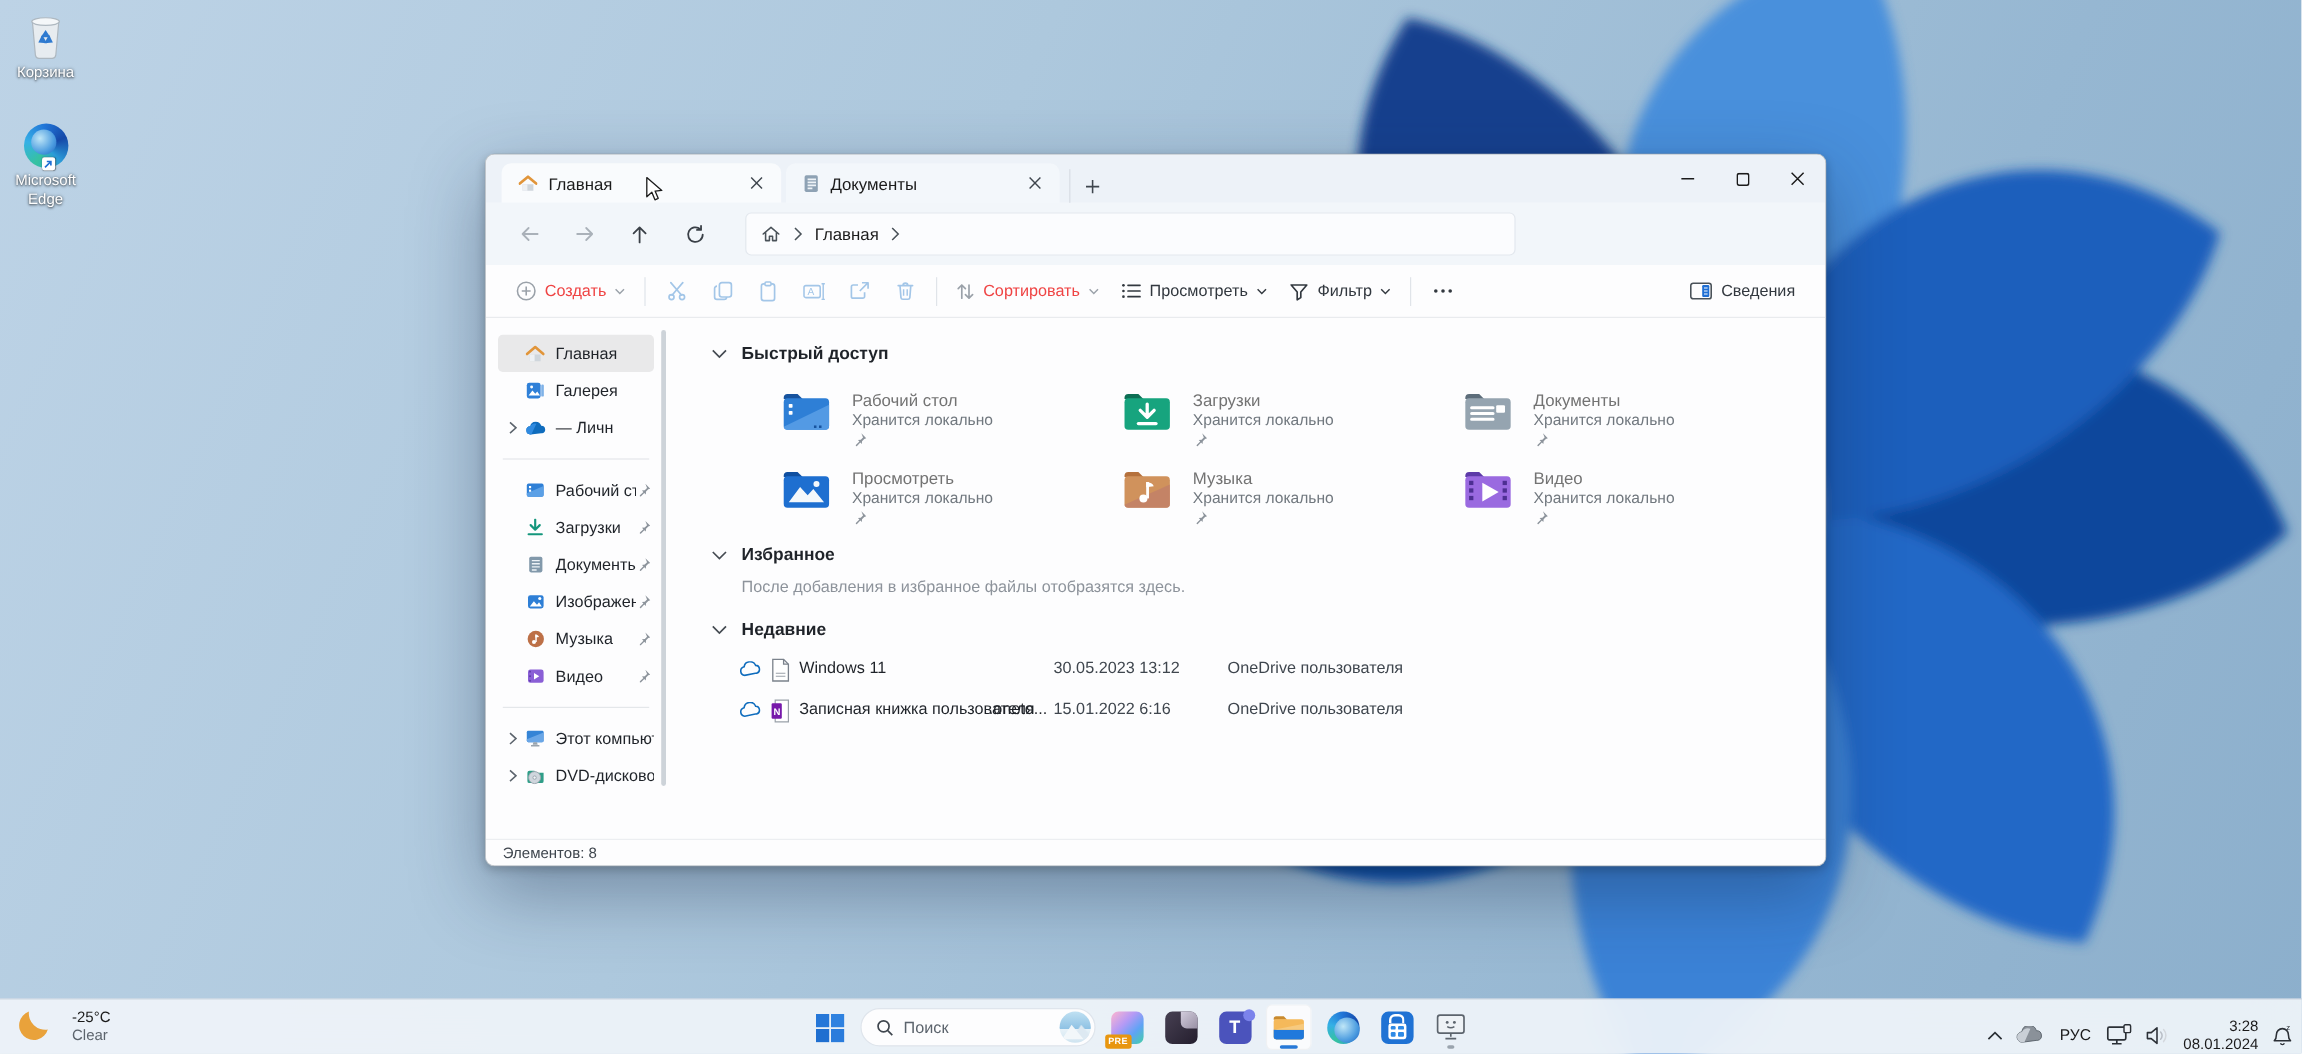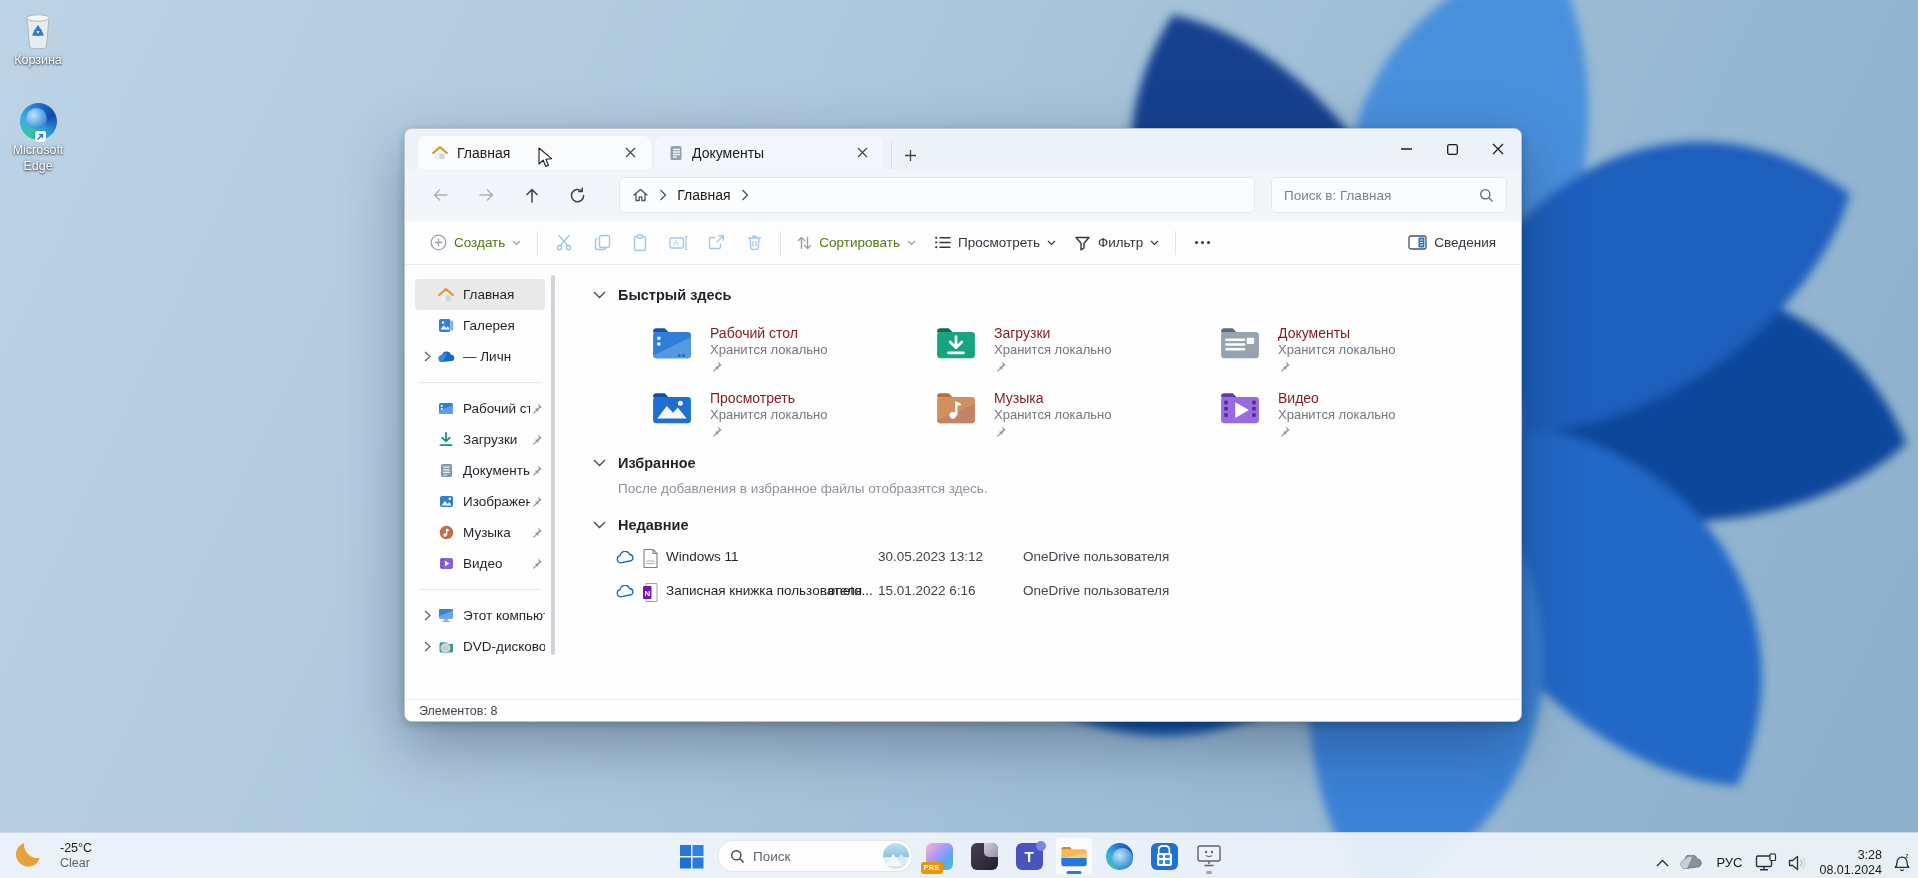--- a/index.html
+++ b/index.html
@@ -43,21 +43,21 @@
   .navbtn { width:44px; height:36px; display:flex; align-items:center; justify-content:center; border-radius:4px; }
   .crumbbar { margin-left:18px; width:642px; height:36px; background:#fbfcfe; border:1px solid #e3e8ee;
               border-radius:5px; display:flex; align-items:center; padding:0 12px; gap:10px; }
   .crumb { font-size:14px; color:#1b1b1b; }
   .searchbar { margin-left:14px; width:238px; height:36px; background:#fbfcfe; border:1px solid #e3e8ee;
                border-radius:5px; display:flex; align-items:center; padding:0 12px; }
   .searchbar .ph { flex:1; color:#7b828c; font-size:13.5px; }
 
   .toolbar { height:44px; background:#fdfdfe; border-bottom:1px solid #e9ebee; display:flex; align-items:center; padding:0 16px; }
   .tbtn { display:flex; align-items:center; gap:7px; padding:6px 9px; border-radius:4px; font-size:13.5px; }
-  .tbtn.disabled { color:#4d7c0f; }
+  .tbtn.disabled { color:#ef4444; }
   .tbtn.dark { color:#32383f; }
   .ticon { width:38px; height:32px; display:flex; align-items:center; justify-content:center; border-radius:4px; }
   .tdiv { width:1px; height:24px; background:#e0e4e9; margin:0 7px; }
   .tspacer { flex:1; }
   .dots3 { display:flex; gap:3px; }
   .dots3 i { width:3px; height:3px; border-radius:50%; background:#32383f; }
 
   .body { position:absolute; left:0; top:136px; width:1116px; height:436px; display:flex; }
   .sidebar { width:150px; height:100%; position:relative; padding-top:14px; font-size:13.5px; }
   .srow { height:31px; display:flex; align-items:center; margin:0 10px 0 10px; padding-left:2px; border-radius:4px; }
@@ -66,21 +66,21 @@
   .srow .sic { width:18px; display:flex; justify-content:center; margin-right:8px; }
   .srow .slbl { flex:1; white-space:nowrap; overflow:hidden; color:#1f2329; }
   .srow .pin { margin-right:2px; }
   .sdiv { height:1px; background:#e4e7ea; margin:10px 14px; }
   .sscroll { position:absolute; right:0px; top:10px; width:4px; height:380px; background:#cdd3d9; border-radius:2px; }
 
   .content { position:relative; flex:1; height:100%; }
   .sechead { position:absolute; display:flex; align-items:center; gap:12px; }
   .sechead .title { font-size:14.5px; font-weight:bold; color:#1f2329; }
   .tile { position:absolute; width:276px; display:flex; gap:17px; }
-  .tile .tname { font-size:14px; color:#7f1d1d; line-height:17px; }
+  .tile .tname { font-size:14px; color:#737373; line-height:17px; }
   .tile .tsub  { font-size:13px; color:#71787f; line-height:16px; }
   .emptytxt { position:absolute; font-size:13.5px; color:#8d939b; }
   .frow { position:absolute; left:0; width:940px; height:30px; }
   .frow span { position:absolute; top:5px; font-size:13.5px; color:#1f2329; white-space:nowrap; }
   .frow .fmeta { color:#3f464e; }
   .statusbar { position:absolute; left:0; bottom:0; width:100%; height:22px; border-top:1px solid #eceef1;
                display:flex; align-items:center; padding-left:14px; font-size:12.5px; color:#3f464e; background:#fdfdfe;}
 
   
   .taskbar { position:absolute; left:0; bottom:0; width:1918px; height:46px;
@@ -252,27 +252,20 @@
           <path d="M2 8 L8.5 2.5 15 8 M4 6.8 V13.5 h3.2 v-3.6 h2.6 v3.6 H13 V6.8" fill="none" stroke="#4a5259" stroke-width="1.3" stroke-linecap="round" stroke-linejoin="round"></path>
         </svg>
         <svg width="8" height="12" viewBox="0 0 8 12">
             <path d="M1.5 1 L6.5 6 1.5 11" fill="none" stroke="#4a5259" stroke-width="1.3"></path>
           </svg>
         <span class="crumb">Главная</span>
         <svg width="8" height="12" viewBox="0 0 8 12">
             <path d="M1.5 1 L6.5 6 1.5 11" fill="none" stroke="#4a5259" stroke-width="1.3"></path>
           </svg>
       </div>
-      <div class="searchbar">
-        <span class="ph">Поиск в: Главная</span>
-        <svg width="15" height="15" viewBox="0 0 15 15">
-          <circle cx="6.3" cy="6.3" r="4.6" fill="none" stroke="#5c646d" stroke-width="1.3"></circle>
-            <path d="M9.8 9.8 L13.6 13.6" stroke="#5c646d" stroke-width="1.3"></path>
-        </svg>
-      </div>
     </div>
 
     <div class="toolbar">
       <div class="tbtn disabled">
         <svg width="17" height="17" viewBox="0 0 17 17">
           <circle cx="8.5" cy="8.5" r="7.3" fill="none" stroke="#9aa1a9" stroke-width="1.3"></circle>
             <path d="M8.5 4.8 v7.4 M4.8 8.5 h7.4" stroke="#9aa1a9" stroke-width="1.3"></path>
         </svg>
         <span>Создать</span>
         <svg width="9" height="6" viewBox="0 0 9 6">
@@ -543,21 +536,21 @@
         </div>
         <div class="sscroll"></div>
       </div>
 
       <div class="content">
 
         <div class="sechead" style="left:38px;top:22px">
           <svg width="13" height="8" viewBox="0 0 13 8">
               <path d="M1 1 L6.5 6.5 12 1" fill="none" stroke="#454b52" stroke-width="1.4"></path>
             </svg>
-          <span class="title">Быстрый здесь</span>
+          <span class="title">Быстрый доступ</span>
         </div>
 
         <div class="tile" style="left:96px;top:60px">
           <svg width="42" height="36" viewBox="0 0 40 34">
             <path d="M2 6 q0-3 3-3 h8 l4 4 H2z" fill="#17539e"></path>
               <rect x="2" y="6.5" width="36" height="25" rx="3" fill="#2e7fd6"></rect>
             <path d="M2 29 L38 11.5 V28.5 q0 3-3 3 H5 q-3 0-3-3z" fill="#539ae4"></path>
             <rect x="6" y="11" width="3" height="3" rx=".6" fill="#fff"></rect>
               <rect x="6" y="16.5" width="3" height="3" rx=".6" fill="#fff"></rect>
             <rect x="26" y="28" width="2" height="2" fill="#17539e"></rect>

